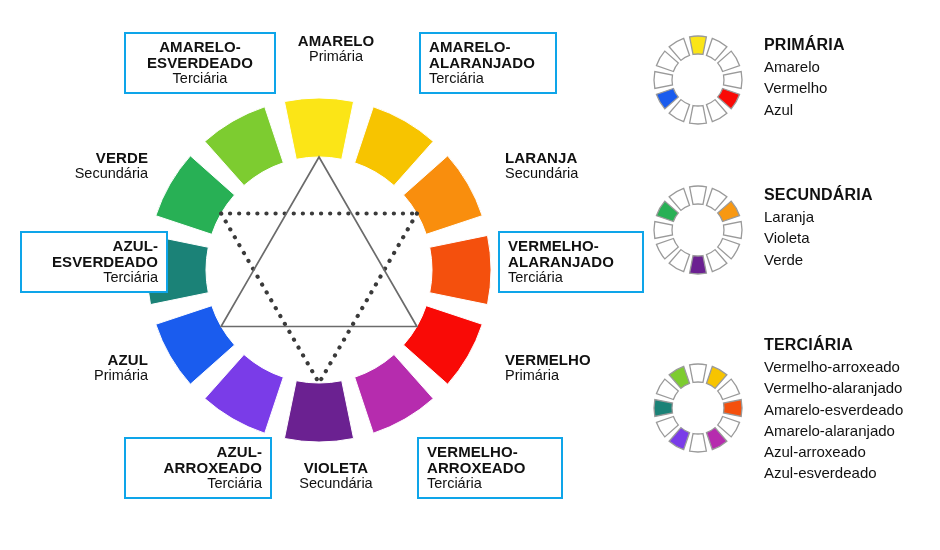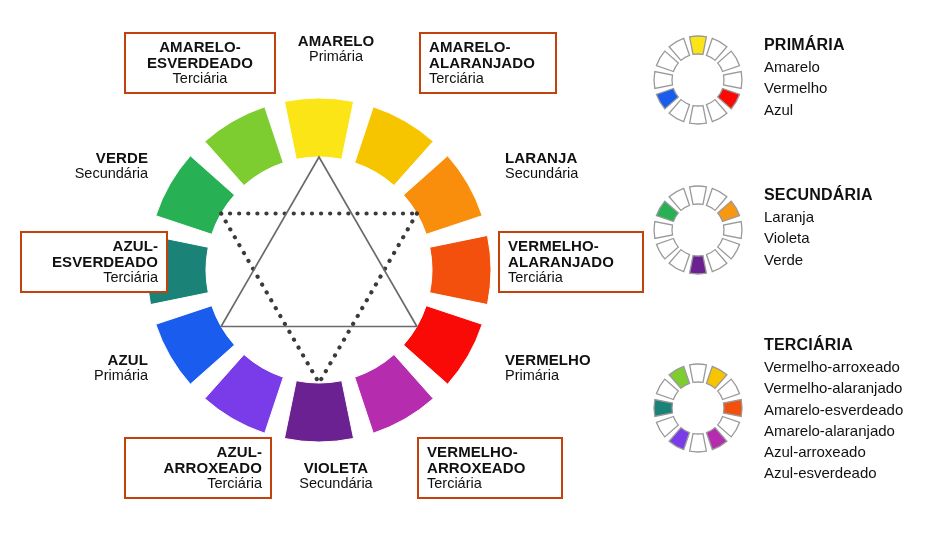--- a/index.html
+++ b/index.html
@@ -14,21 +14,21 @@
 
   
   #wheel-area{position:absolute;left:0;top:0;width:640px;height:550px;}
   #wheel-svg{position:absolute;left:0;top:0;}
 
   
   .lbl{position:absolute;line-height:1.06;color:#111;}
   .lbl .t1{font-weight:bold;font-size:15px;letter-spacing:0.1px;
            font-family:"Liberation Sans", sans-serif;}
   .lbl .t2{font-size:14.5px;font-family:"Liberation Sans", sans-serif;}
-  .boxed{border:2px solid #c2410c;background:#fff;padding:5px 8px 6px 8px;}
+  .boxed{border:2px solid #0ea5e9;background:#fff;padding:5px 8px 6px 8px;}
   .ctr{text-align:center;}
   .lft{text-align:left;}
   .rgt{text-align:right;}
 
   
   #legend{position:absolute;left:648px;top:0;width:292px;height:550px;}
   .leg-row{position:absolute;left:0;}
   .leg-wheel{position:absolute;left:0;top:0;}
   .leg-text{position:absolute;}
   .leg-title{font-weight:bold;font-size:16px;color:#111;letter-spacing:0.2px;

